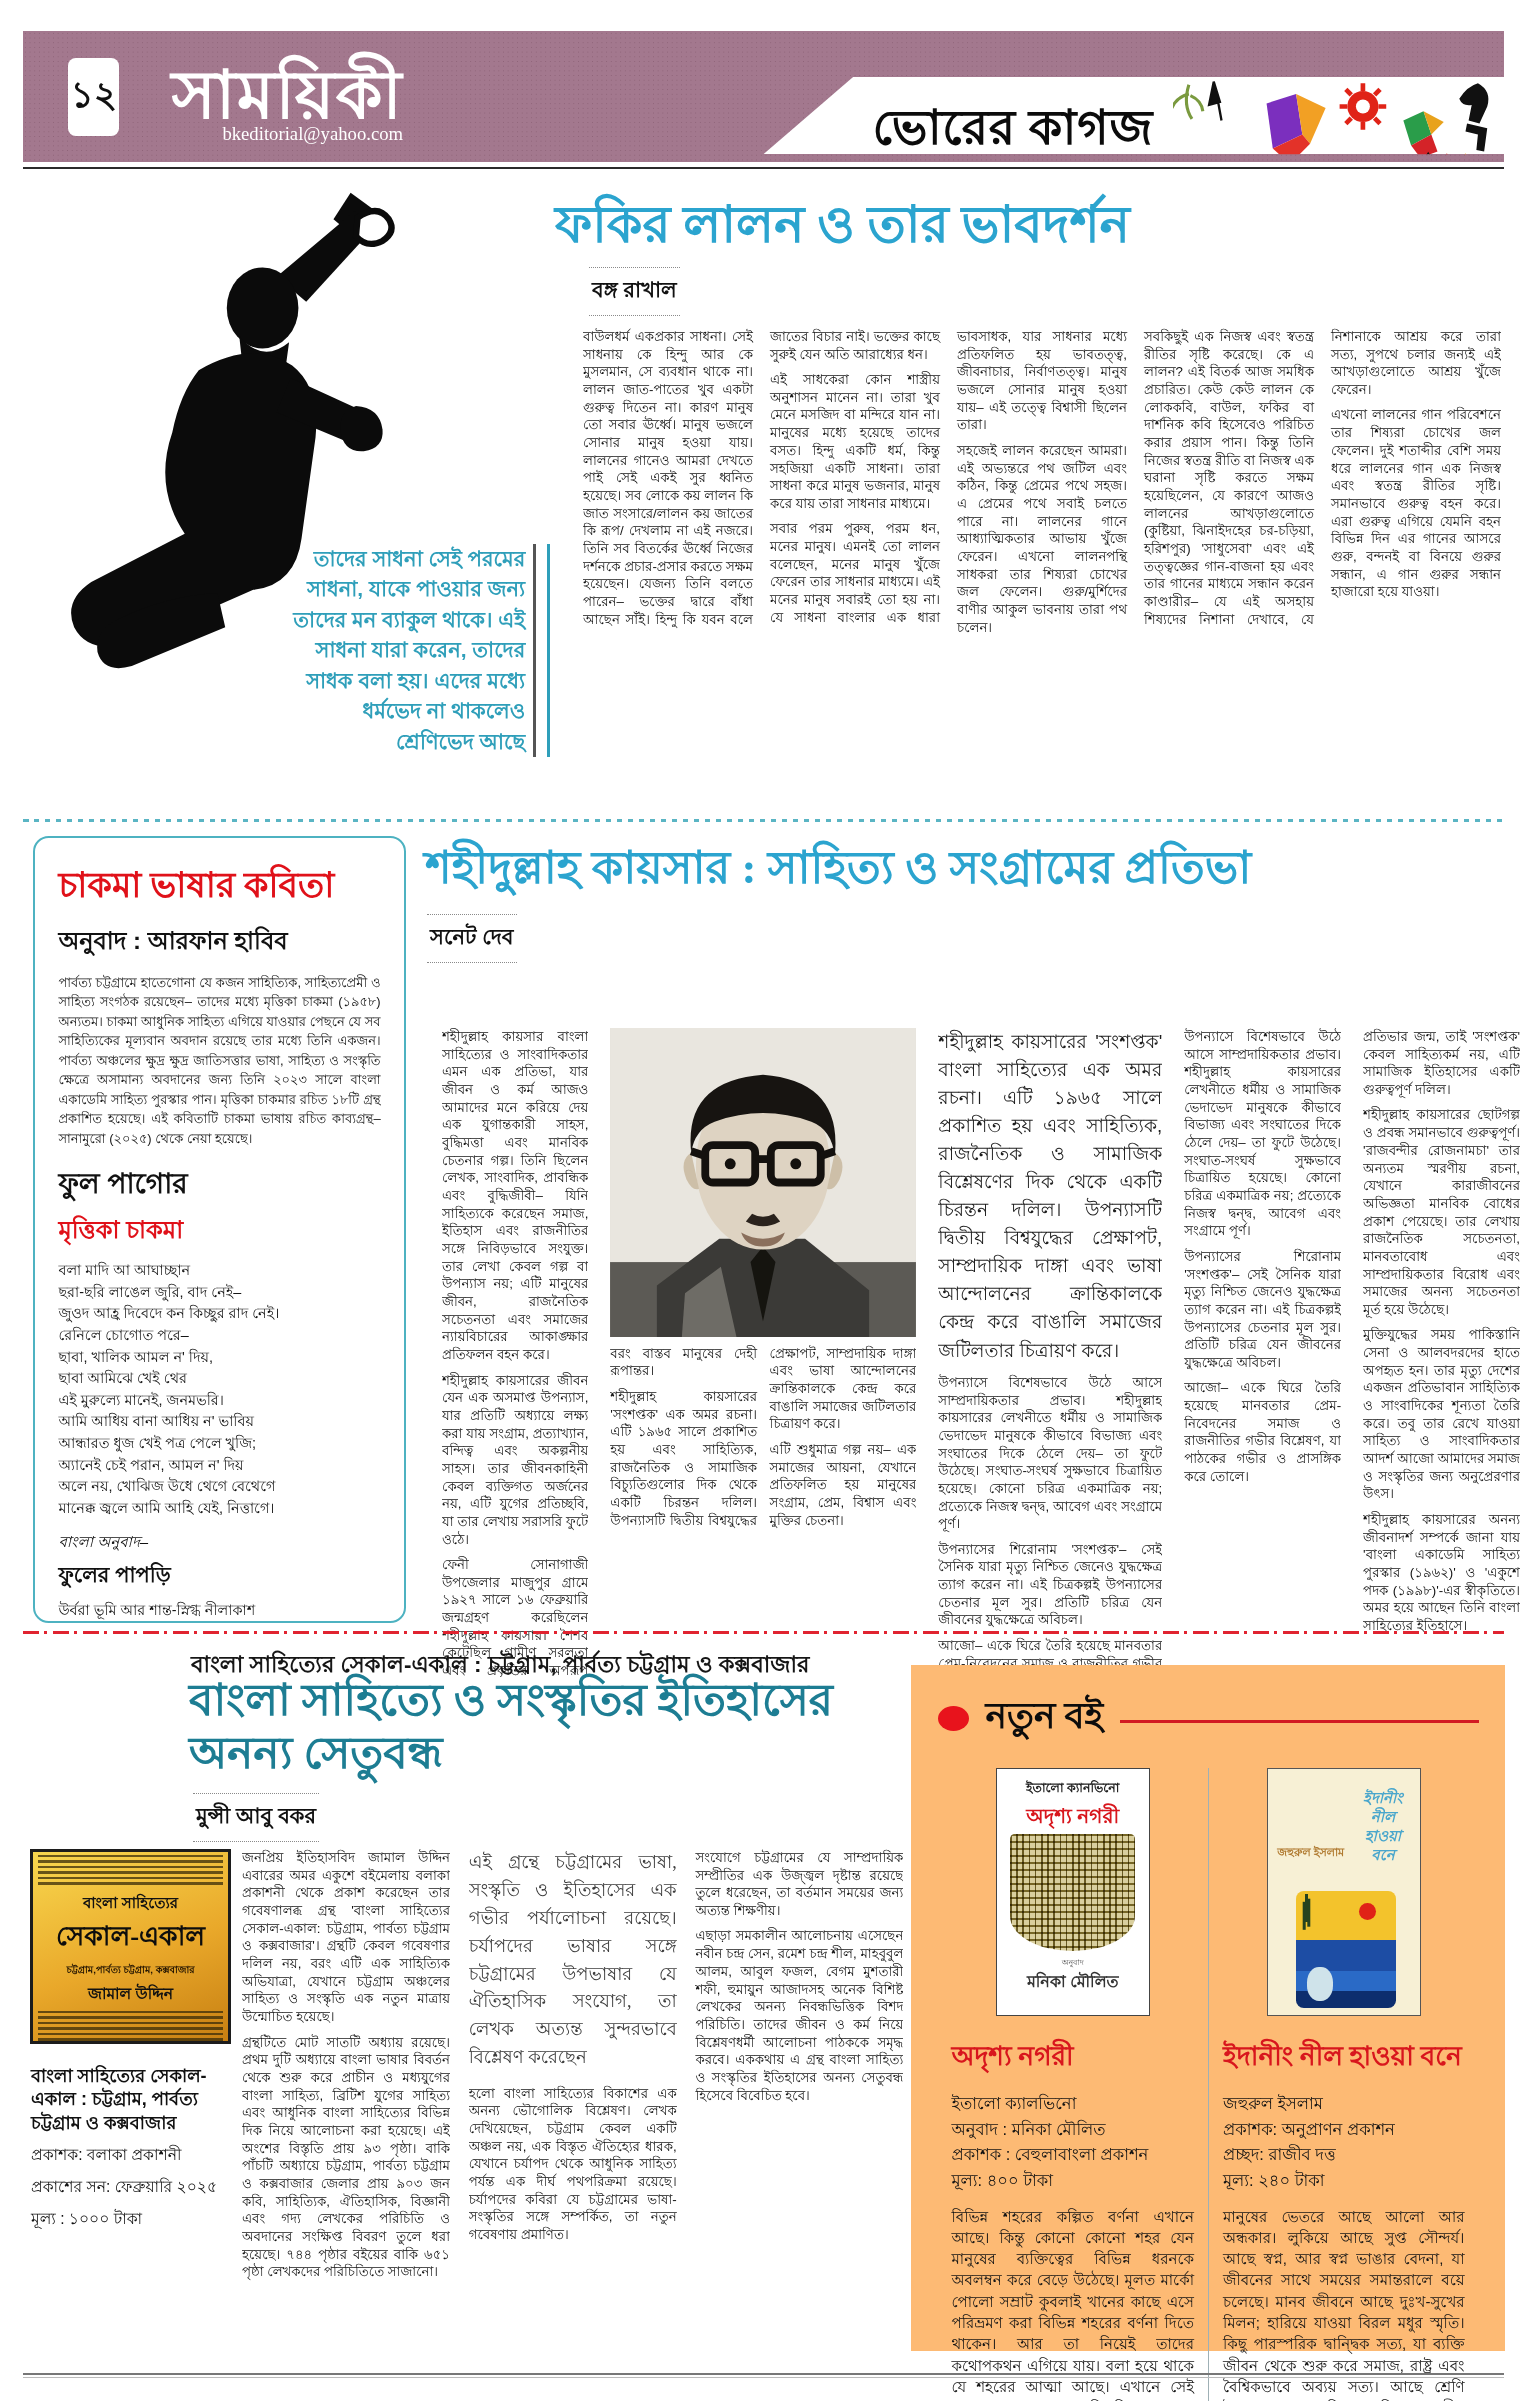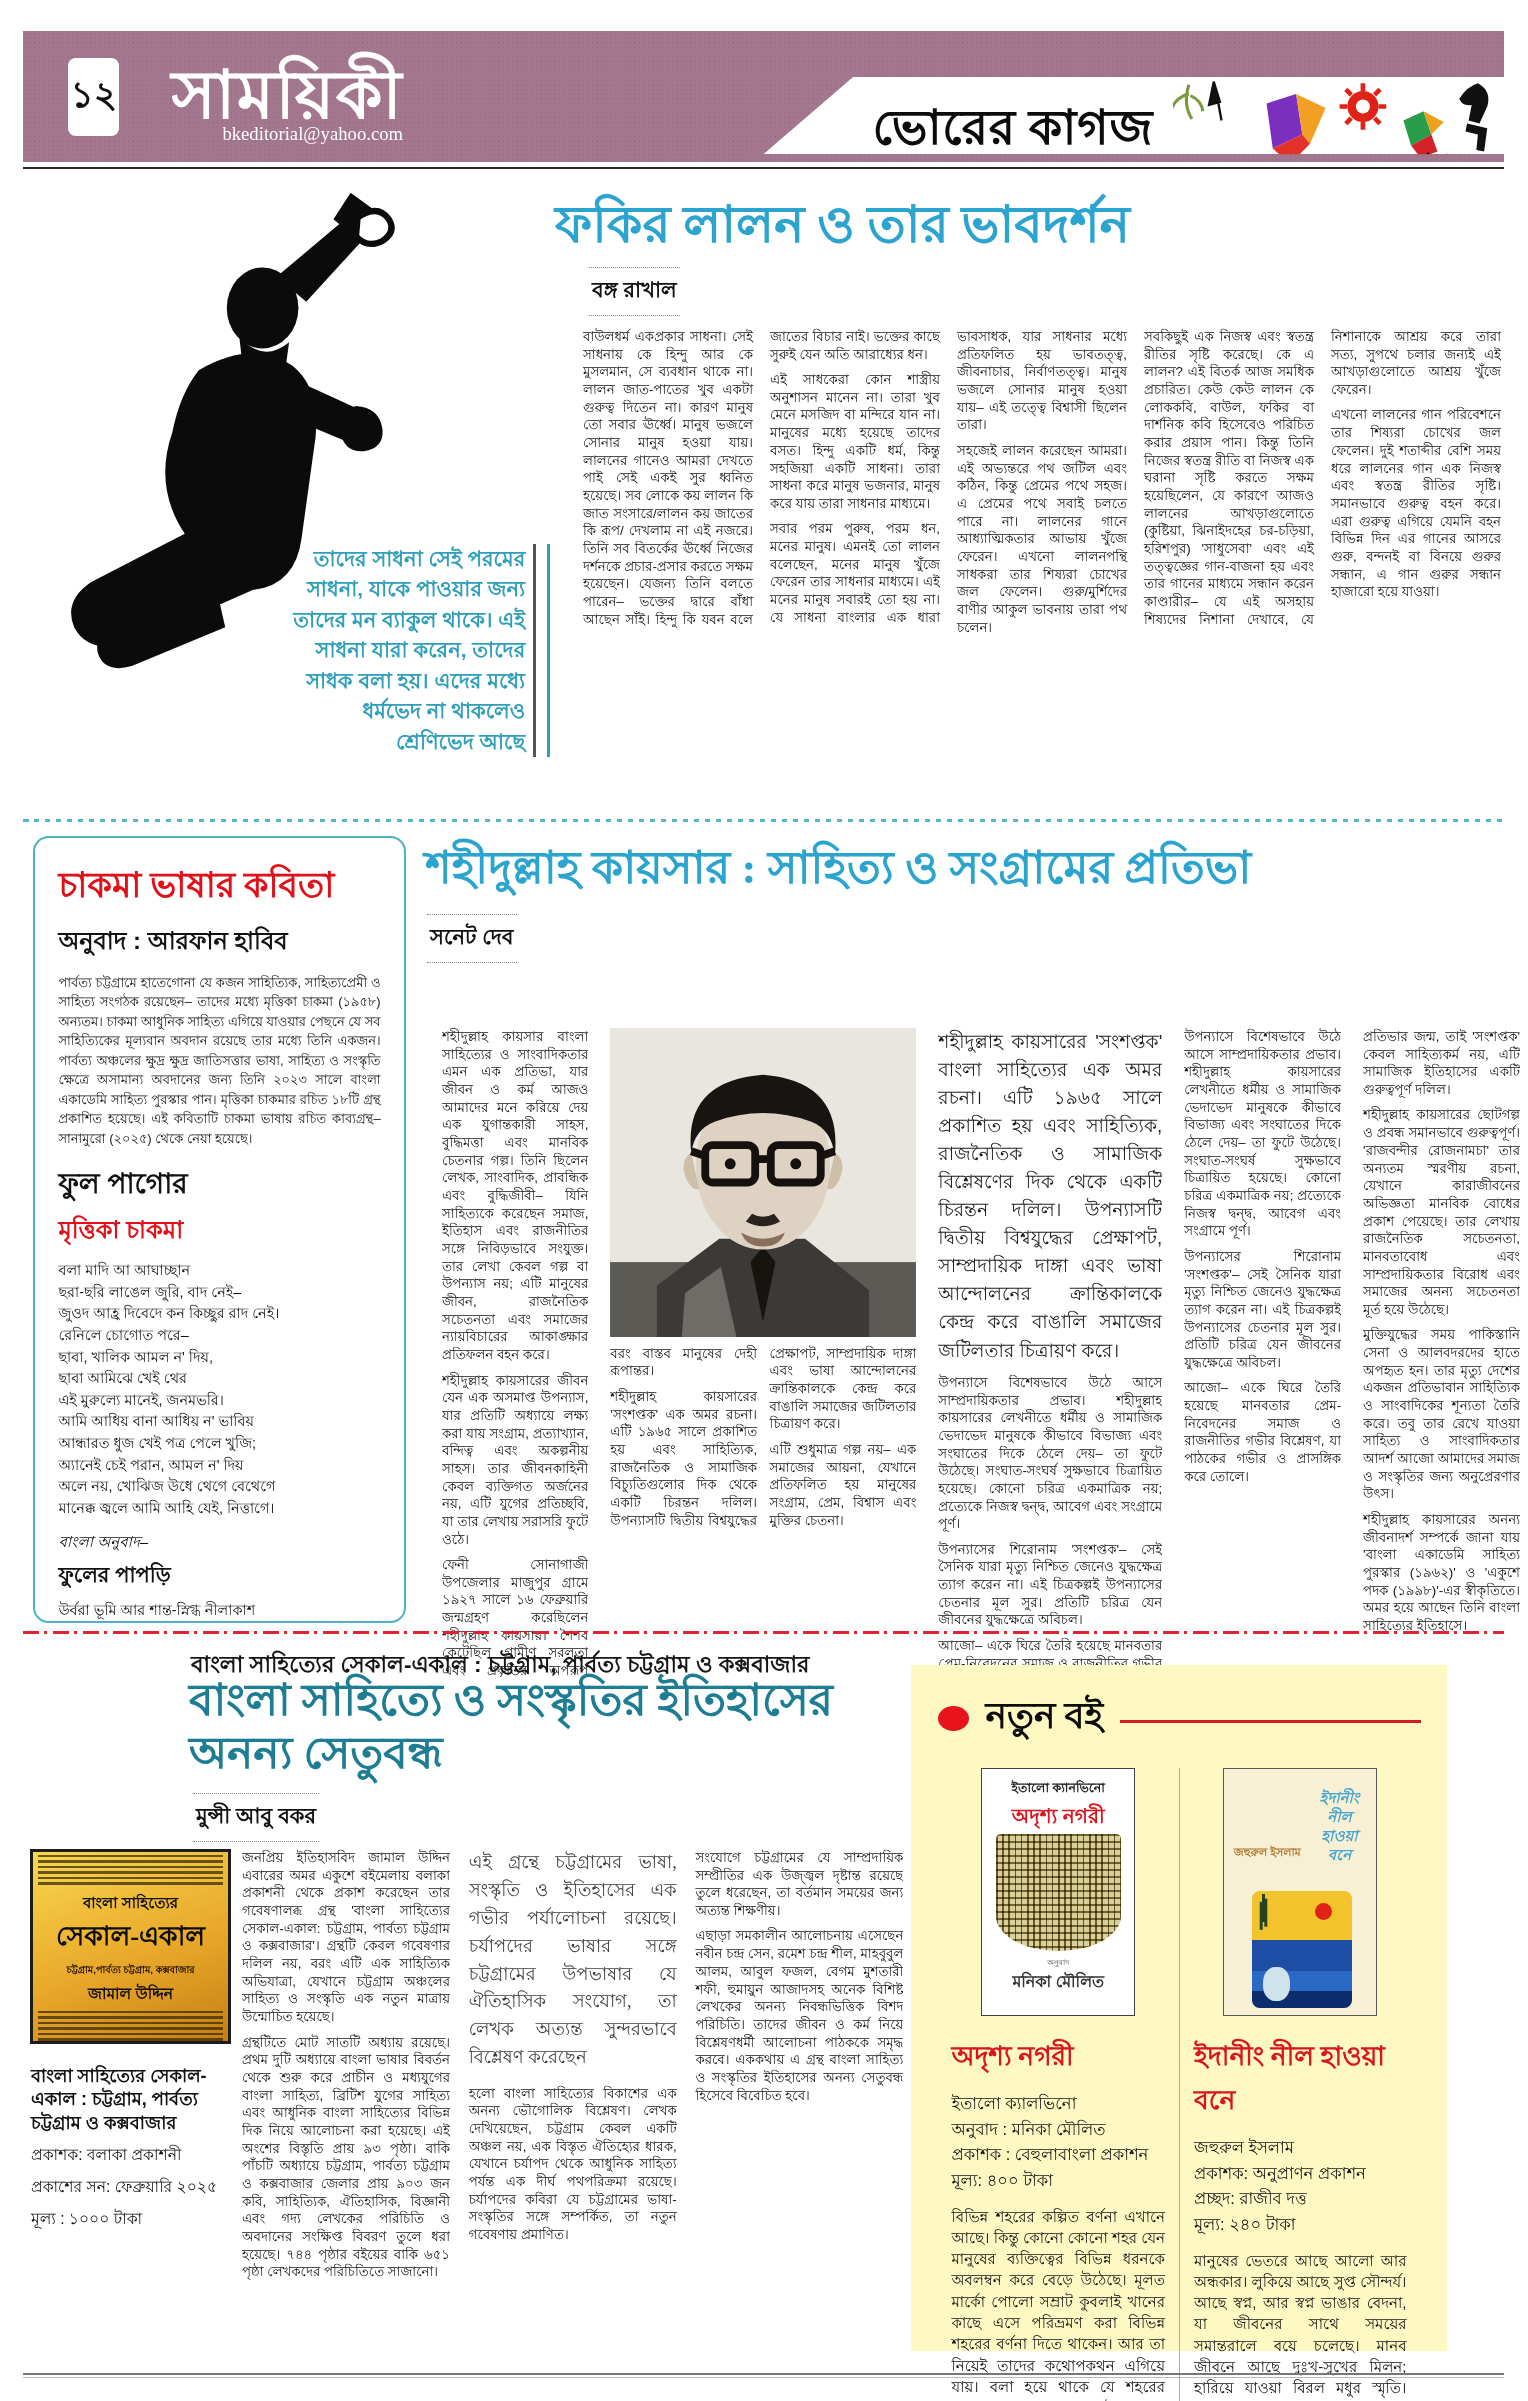--- a/index.html
+++ b/index.html
@@ -90,21 +90,21 @@
   .bc1-author{font-size:15.6px;font-weight:bold;color:#111;margin:1.6px 0;}
   .bookcaption{position:absolute;left:31px;top:2065px;width:201px;}
   .bookcaption .cap-title{font-size:18px;font-weight:800;line-height:1.3;margin:0 0 7.8px 0;}
   .bookcaption .cap-line{font-size:15.6px;margin:0 0 6.2px 0;}
   .a3-cols{position:absolute;left:242px;top:1849px;width:663px;height:515px;display:flex;gap:18.7px;}
   .a3-col{width:208px;height:515px;overflow:hidden;}
   .a3-pull{font-size:18px;line-height:1.55;color:#3c3c3c;text-align:justify;margin:0 0 12.5px 0;
     font-family:"Liberation Serif","DejaVu Serif",serif;}
 
   
-  .newbooks{position:absolute;left:911px;top:1665px;width:536px;height:686px;background:#fef9c3;
+  .newbooks{position:absolute;left:911px;top:1665px;width:594px;height:686px;background:#fdba74;
     padding:23.4px 26.5px;box-sizing:border-box;}
   .nb-head{display:flex;align-items:center;gap:17px;margin-bottom:20px;}
   .nb-dot{width:31px;height:25px;border-radius:50%;background:#e8131c;}
   .nb-title{font-size:36px;font-weight:900;color:#0c0c0c;font-family:"Liberation Serif","DejaVu Serif",serif;}
   .nb-rule{flex:1;height:2.3px;background:#d21a22;margin-top:6.2px;}
   .nb-body{display:flex;}
   .nb-col{width:50%;padding:0 14px;box-sizing:border-box;}
   .nb-col + .nb-col{border-left:1.6px solid #9fb0b5;}
   .cover2{width:154px;height:248px;background:#fff;border:1.6px solid #444;margin:0 auto;text-align:center;
     box-sizing:border-box;padding-top:9.4px;}

